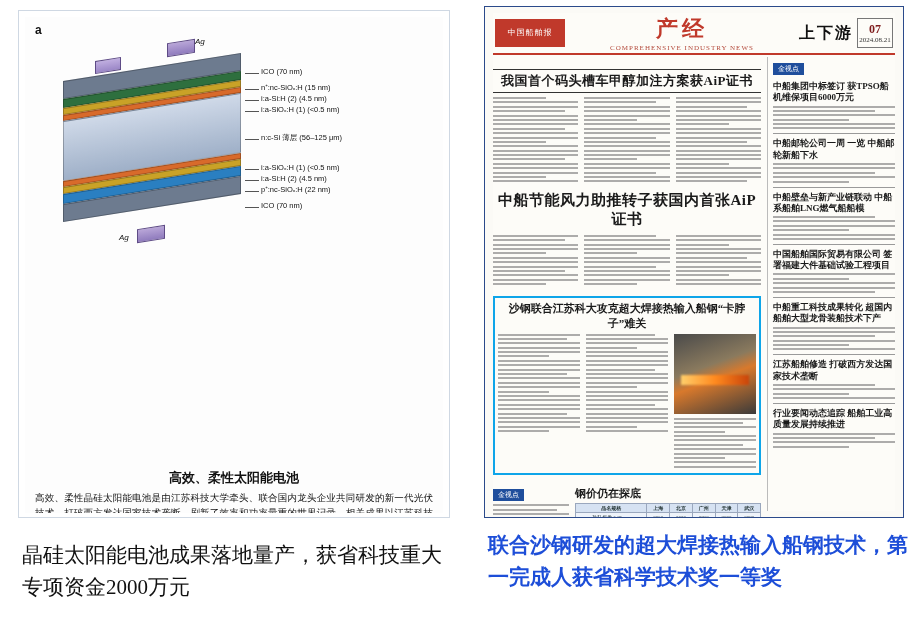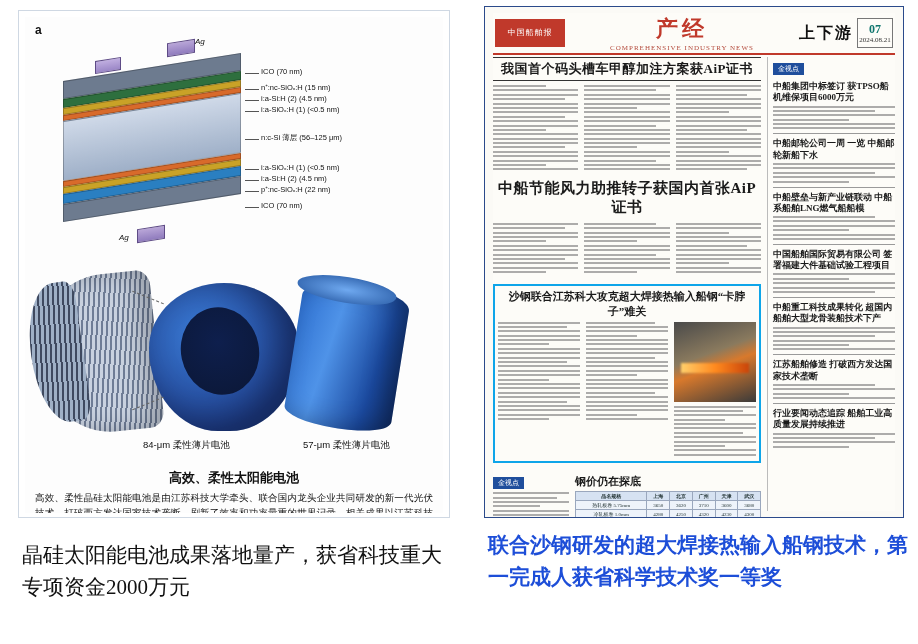--- a/index.html
+++ b/index.html
@@ -288,35 +288,36 @@
     height: 28px;
     border: 1px solid #777;
     font-size: 7px;
     color: #333;
     display: flex;
     flex-direction: column;
     align-items: center;
     justify-content: center;
     line-height: 1.2;
   }
-  .np-pageno b { font-size: 12px; color:#0f766e; }
+  .np-pageno b { font-size: 12px; color:#7f1d1d; }
 
   .np-body {
     position: absolute;
     left: 0; right: 0;
     top: 44px;
     bottom: 0;
     display: flex;
     gap: 6px;
   }
   .np-left-col {
     width: 268px;
     display: flex;
     flex-direction: column;
     gap: 4px;
+    margin-top: 12px;
   }
   .np-right-col {
     flex: 1;
     border-left: 1px solid #bbb;
     padding-left: 5px;
   }
   .np-headline {
     font-size: 13px;
     font-weight: bold;
     text-align: center;
@@ -484,34 +485,20 @@
         <div class="lead" style="left:210px; top:143px; width:14px;"></div>
         <span class="lbl" style="left:226px; top:138px;">i:a-Si:H (2) (4.5 nm)</span>
 
         <div class="lead" style="left:210px; top:154px; width:14px;"></div>
         <span class="lbl" style="left:226px; top:149px;">p⁺:nc-SiOₓ:H (22 nm)</span>
 
         <div class="lead" style="left:210px; top:170px; width:14px;"></div>
         <span class="lbl" style="left:226px; top:165px;">ICO (70 nm)</span>
       </div>
 
-      <div class="bend-wrap">
-        <div class="fan"></div>
-        <div class="fan2"></div>
-        <div class="roll"></div>
-        <div class="roll-hole"></div>
-        <div class="tube"></div>
-        <div class="tube-top"></div>
-
-        <div class="dash-line" style="left:100px; top:34px; width:34px; transform:rotate(22deg);"></div>
-        <div class="dash-line" style="left:100px; top:140px; width:34px; transform:rotate(-22deg);"></div>
-
-        <span class="cap" style="left:112px; top:176px;">84-μm 柔性薄片电池</span>
-        <span class="cap" style="left:272px; top:176px;">57-μm 柔性薄片电池</span>
-      </div>
 
       <div class="fig-title">高效、柔性太阳能电池</div>
       <div class="fig-body">高效、柔性晶硅太阳能电池是由江苏科技大学牵头、联合国内龙头企业共同研发的新一代光伏技术，打破西方发达国家技术垄断，刷新了效率和功率量重的世界记录。相关成果以江苏科技大学第一单位发表于国际顶级期刊《Nature》（Nature, 2024, 626, 105–110）。</div>
     </div>
   </div>
 
   <div class="left-title">晶硅太阳能电池成果落地量产，获省科技重大专项资金2000万元</div>
 
   <div class="right-panel">
     <div class="np">

